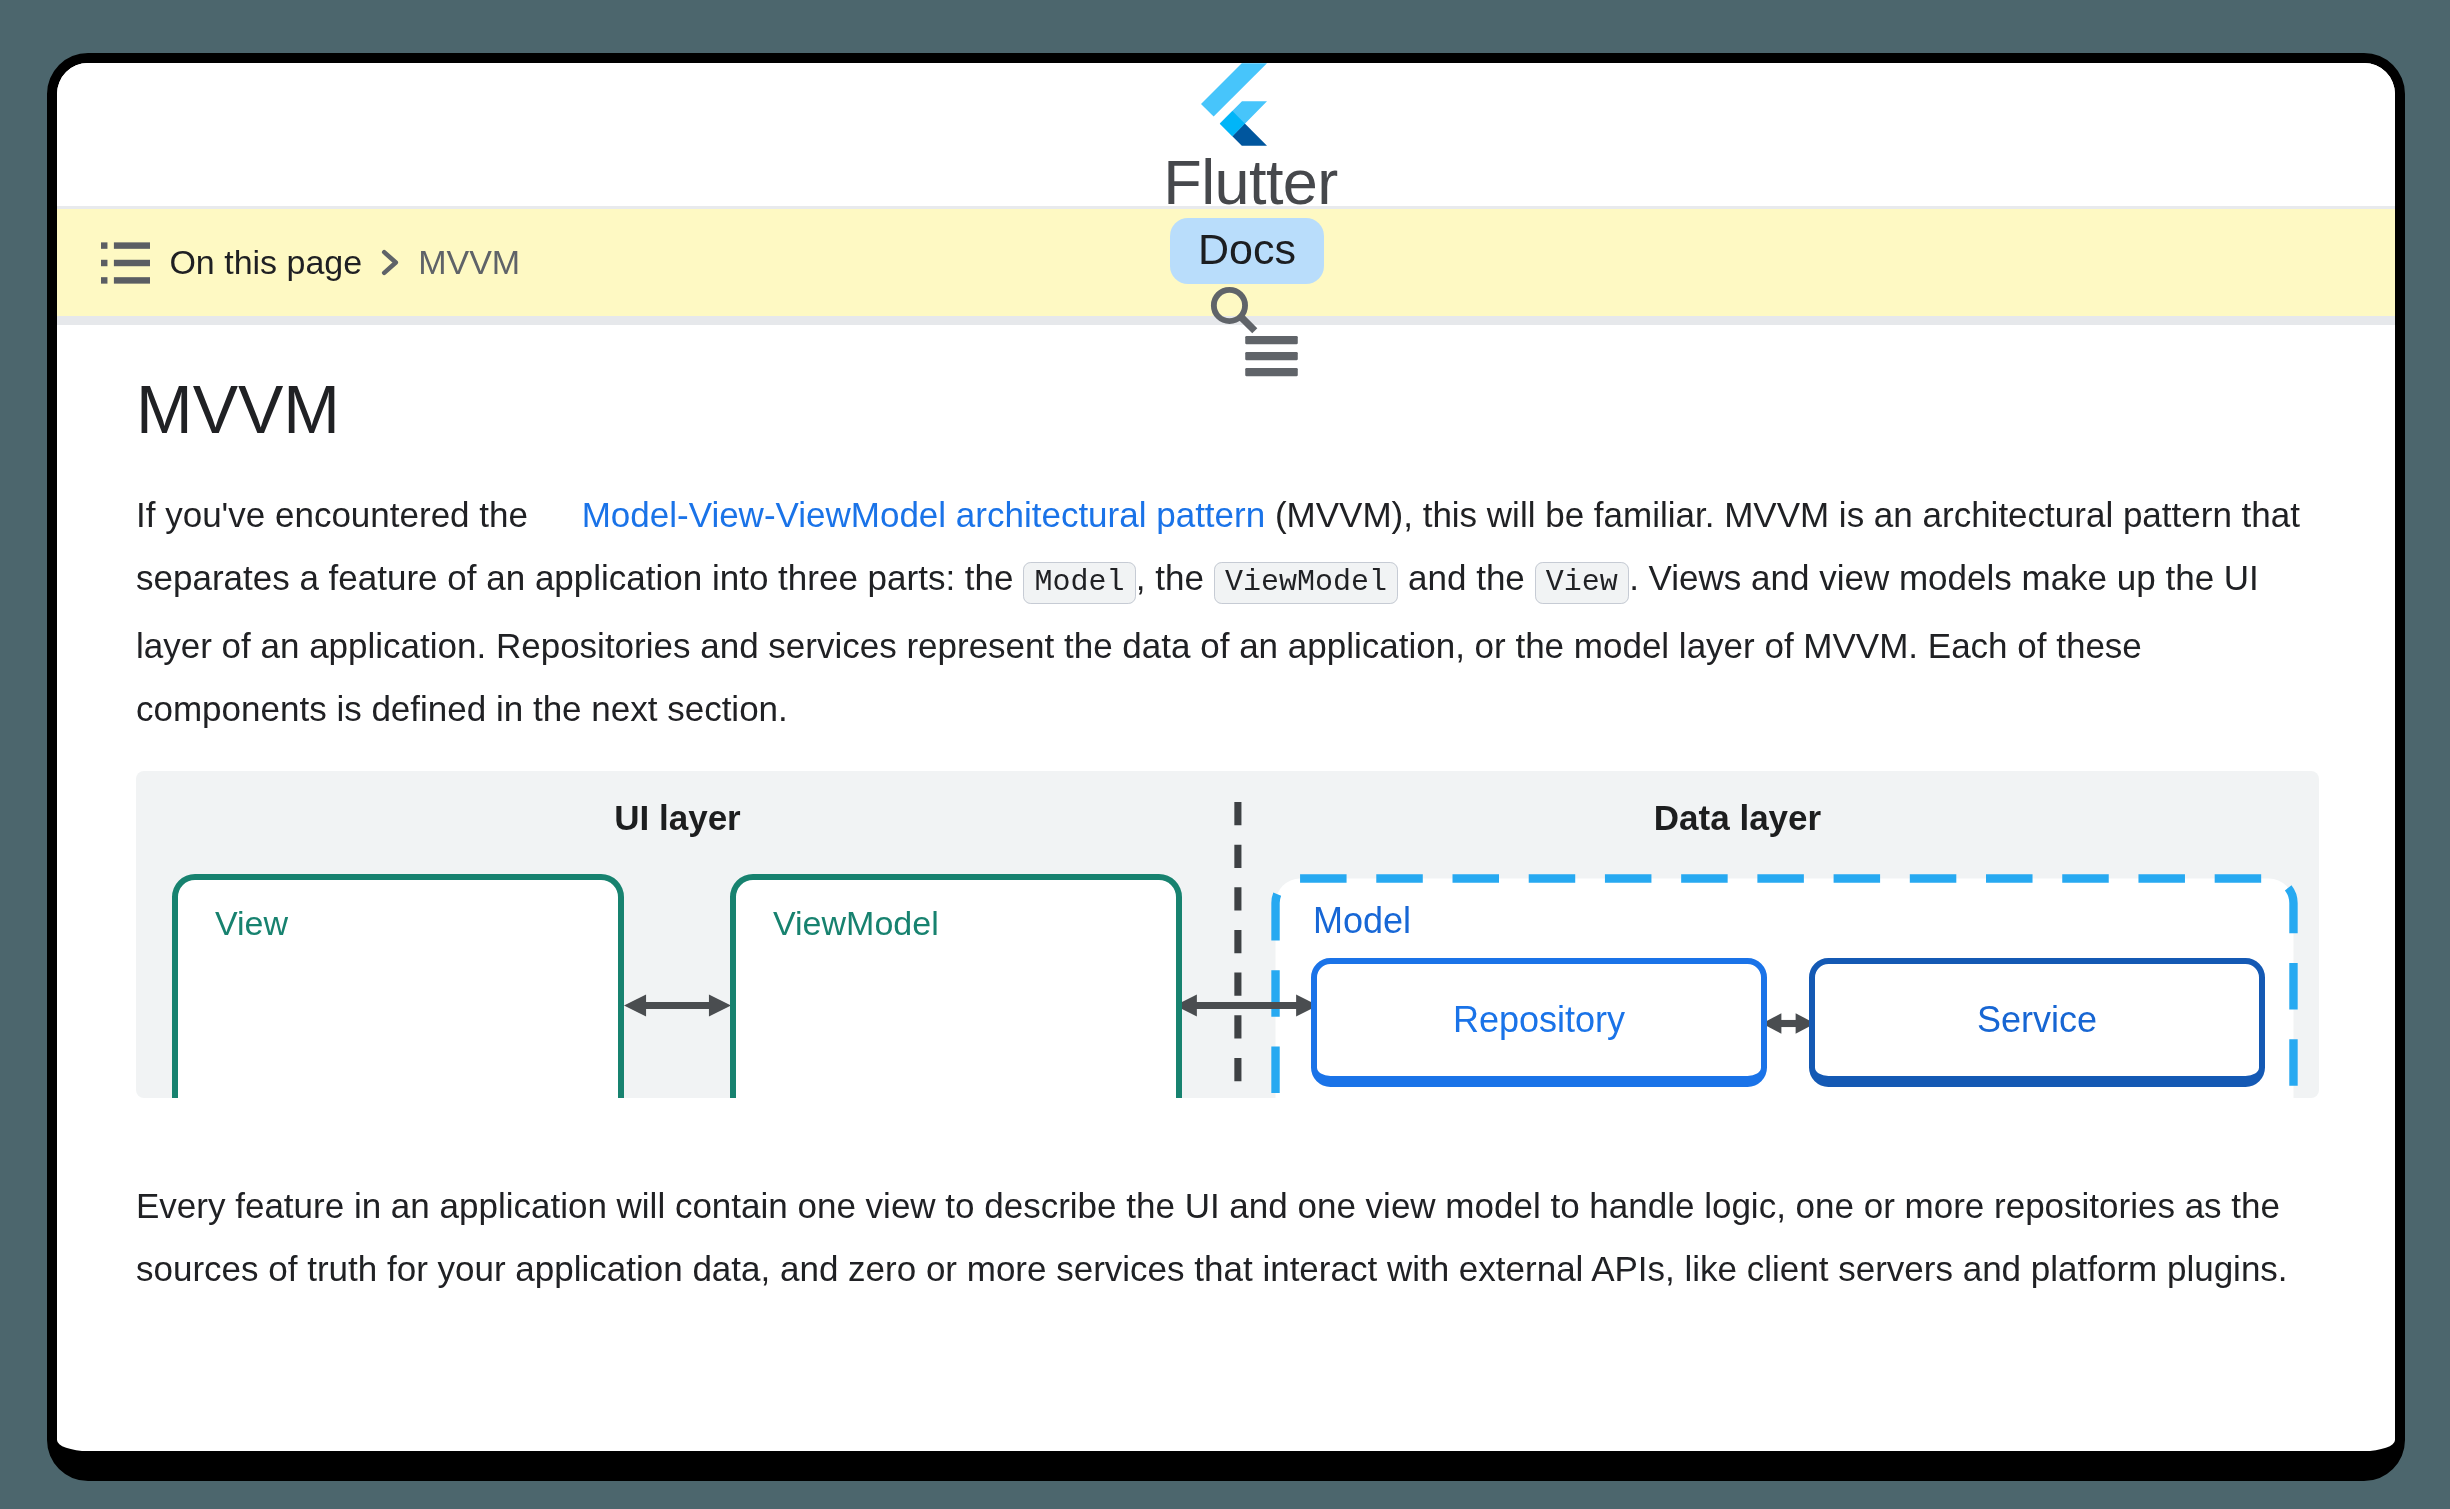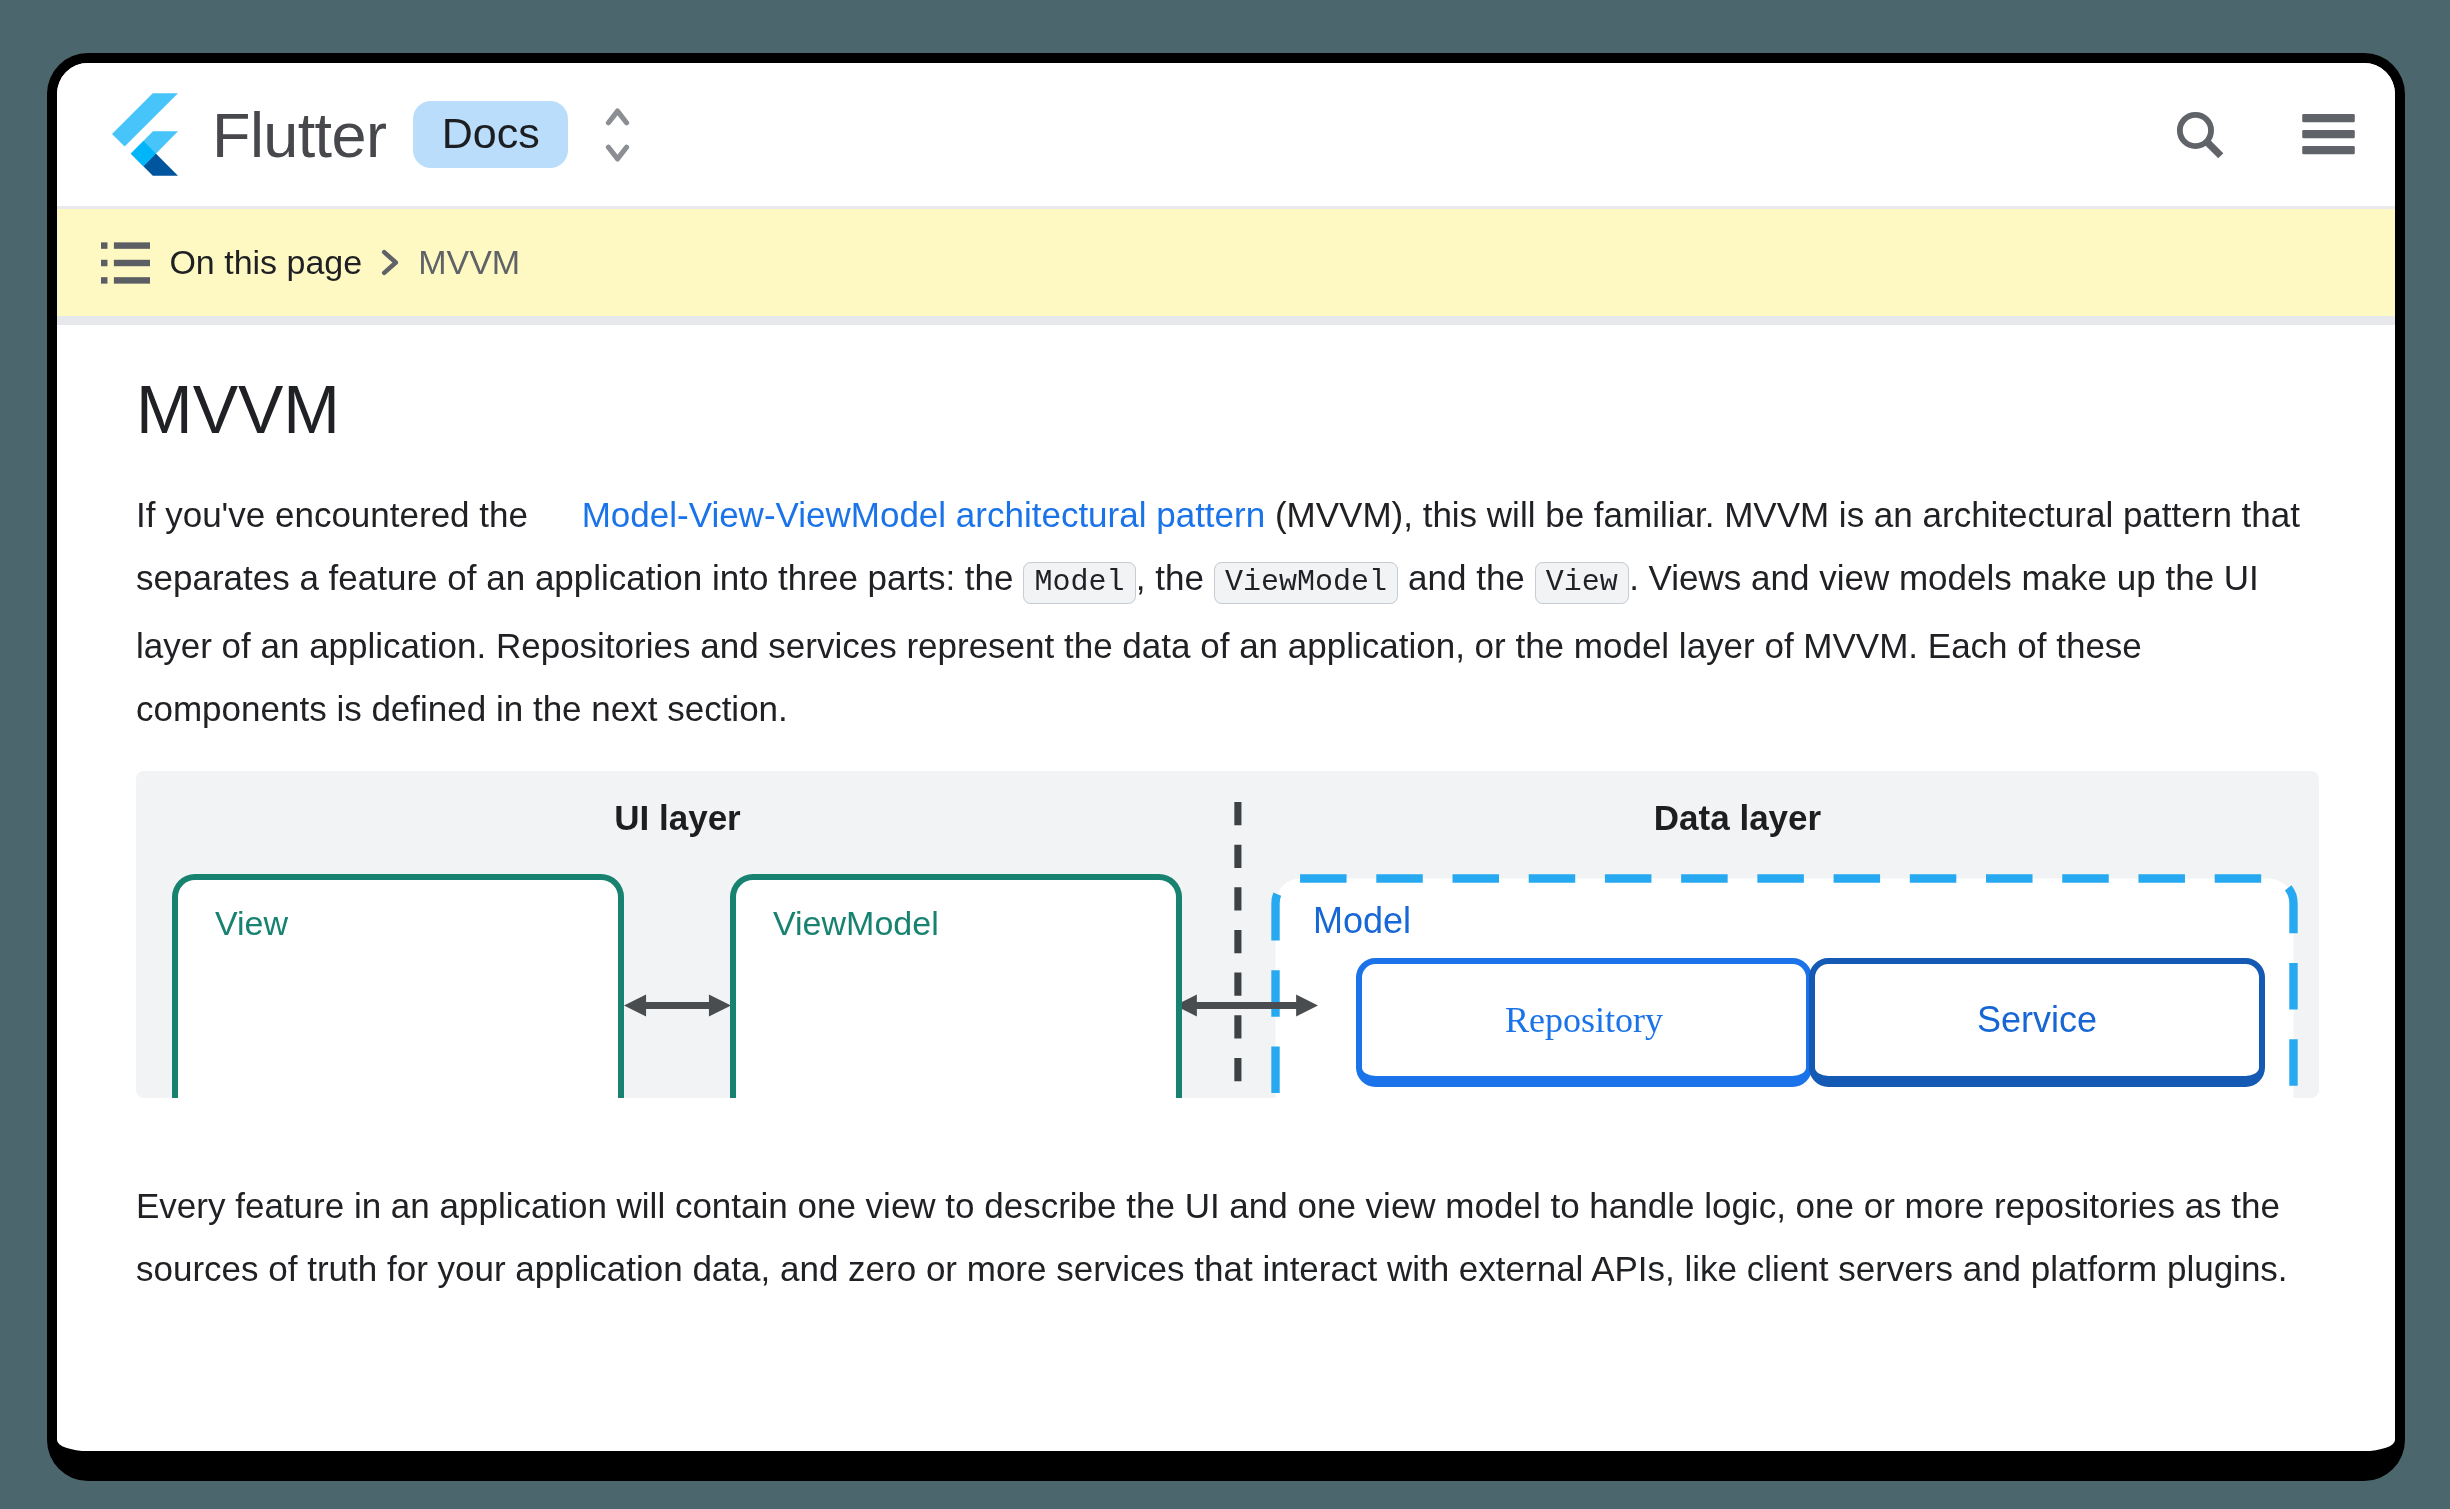--- a/index.html
+++ b/index.html
@@ -23,20 +23,21 @@
   }
 
   
   .header {
     height: 146px;
     display: flex;
     align-items: center;
     padding: 0 40px 0 55px;
     border-bottom: 3.9px solid #e8eaed;
     background: #fff;
+    flex-direction: column;
   }
   .logo-svg { width: 66px; height: 83px; flex: 0 0 auto; }
   .brand {
     font-size: 63px;
     color: #46484c;
     letter-spacing: -0.6px;
     margin-left: 34px;
   }
   .badge {
     margin-left: 27px;
@@ -153,21 +154,21 @@
     width: 456px;
     background: #fff;
     border: 6.5px solid #1A73E8;
     border-bottom-width: 11.6px;
     border-radius: 19.4px;
     display: flex;
     align-items: center;
     justify-content: center;
   }
   .bbox .bbox-label { font-size: 36px; font-weight: 500; color: #1A73E8; }
-  .box-repository { left: 1220px; font-family: Liberation Serif, serif; }
+  .box-repository { left: 1175px; }
   .box-service { left: 1673px; border-color: #1459B4; }
   .box-service .bbox-label { color: #1766D3; }
 
   .arrow-svg { position: absolute; }
   .arrow-1 { left: 488px;  top: 215px; width: 107px; height: 39px; }
   .arrow-2 { left: 1039px; top: 215px; width: 143px; height: 39px; }
   .arrow-3 { left: 1626px; top: 233px; width: 53px;  height: 39px; }
 </style>
 </head>
 <body>

